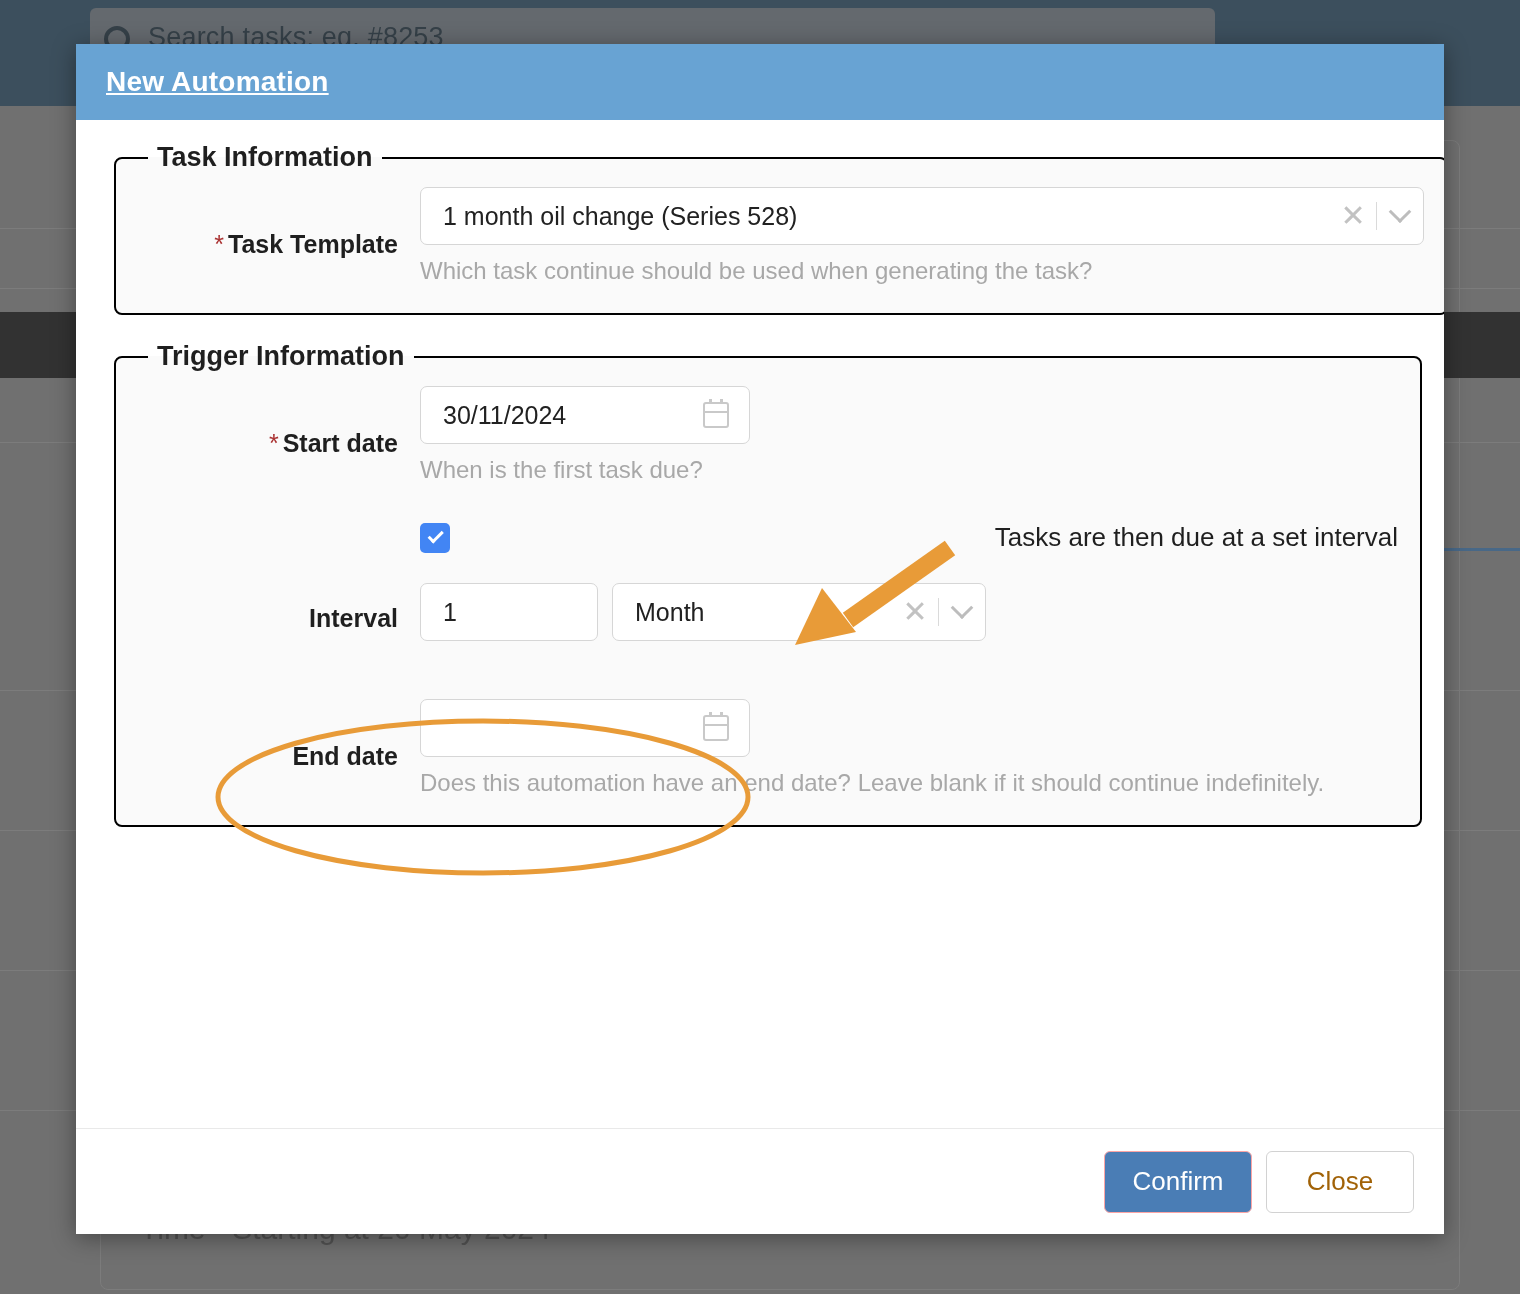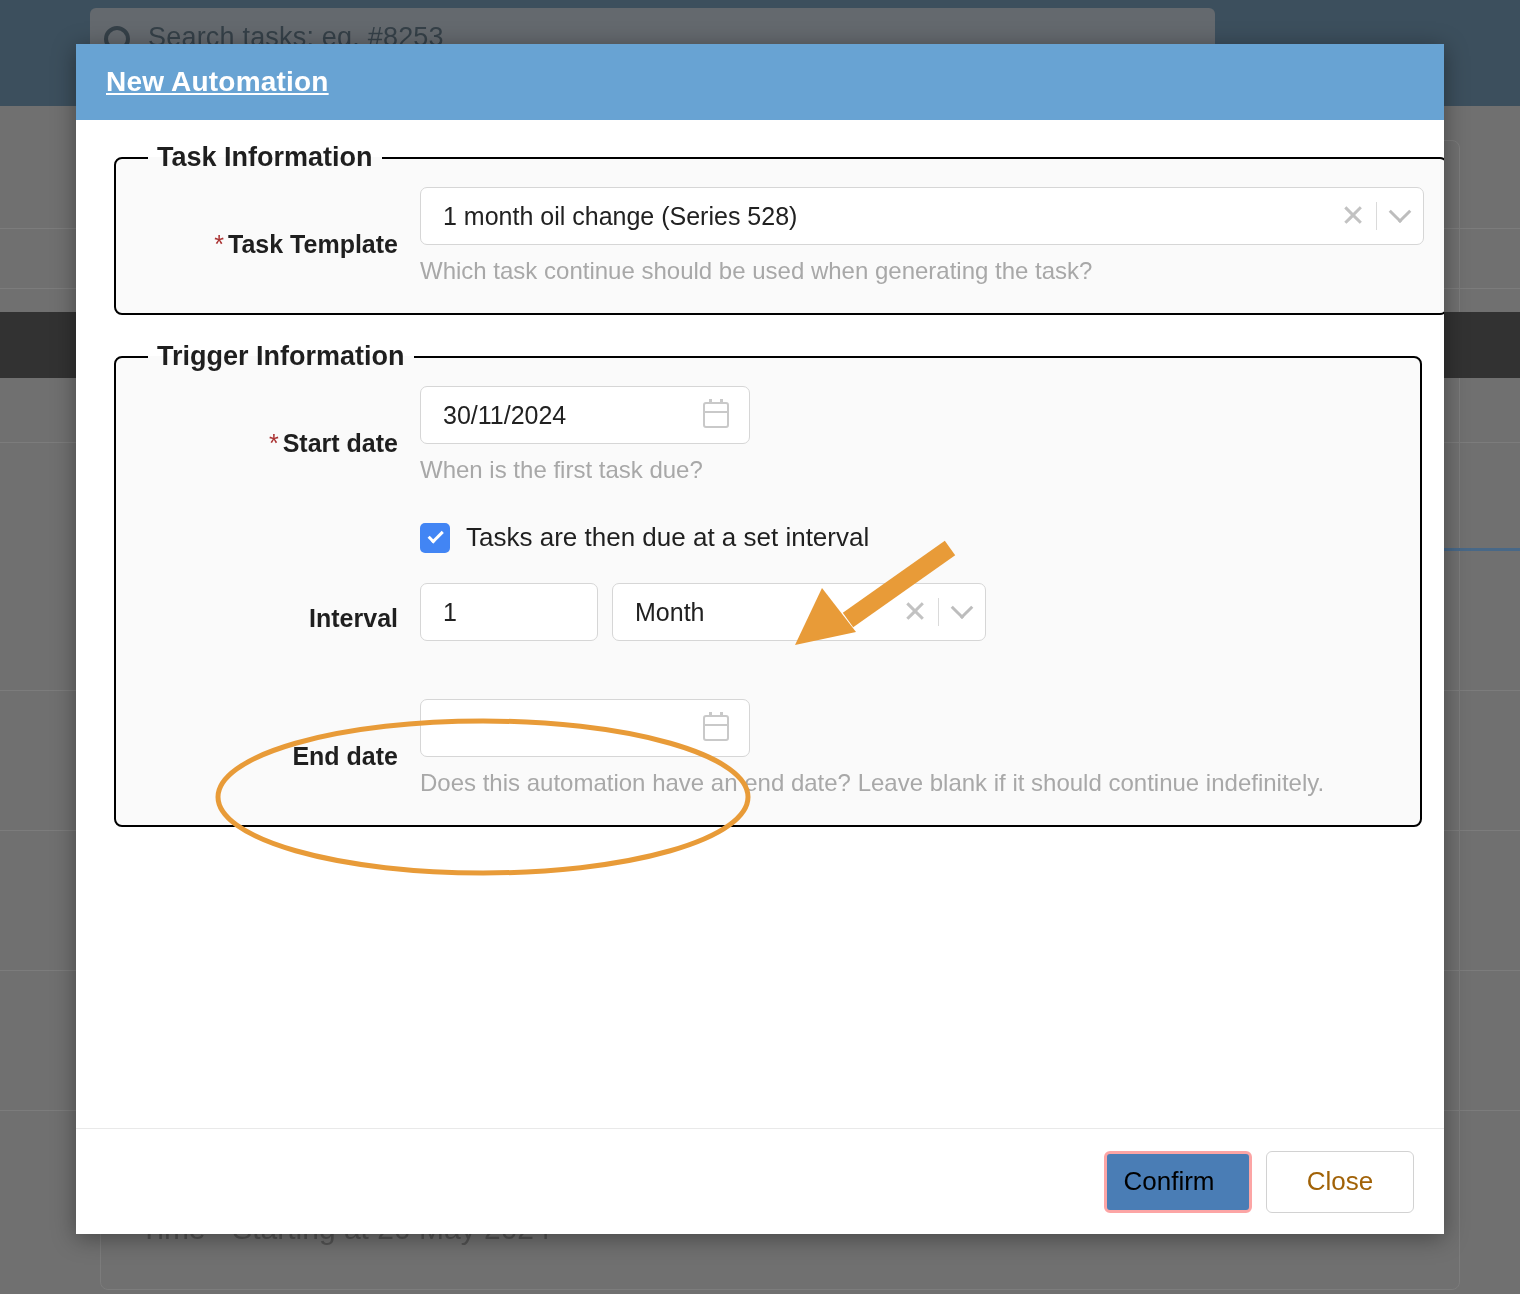--- a/index.html
+++ b/index.html
@@ -171,21 +171,21 @@
       linear-gradient(#c9c9c9,#c9c9c9) 0 7px / 100% 2px no-repeat;
   }
   .cal-icon::before, .cal-icon::after {
     content: ""; position: absolute; top: -5px;
     width: 3px; height: 5px; background: #c9c9c9;
   }
   .cal-icon::before { left: 4px; }
   .cal-icon::after  { right: 4px; }
 
   
-  .check-row { display: flex; align-items: center; margin: 34px 0 30px 282px; }
+  .check-row { display: flex; align-items: center; margin: 34px 0 30px 282px; justify-content: space-between; }
   .cbox {
     width: 30px; height: 30px; border-radius: 5px;
     background: #4285f4;
     display: flex; align-items: center; justify-content: center;
     flex: 0 0 30px;
   }
   .cbox .tick {
     width: 8px; height: 15px;
     border-right: 3.5px solid #fff; border-bottom: 3.5px solid #fff;
     transform: rotate(45deg) translate(-1px,-2px);
@@ -199,21 +199,21 @@
 
   
   .btn {
     height: 62px; min-width: 148px;
     border-radius: 6px;
     font-size: 26px;
     display: flex; align-items: center; justify-content: center;
     padding: 0 26px;
     cursor: pointer;
   }
-  .btn-primary { background: #4a7db5; color: #000000; border: 3px solid #fca5a5; padding-left: 8px; }
+  .btn-primary { background: #4a7db5; color: #ffffff; border: 1px solid #fca5a5; }
   .btn-default { background: #ffffff; color: #a16207; border: 1px solid #d2d2d2; }
 
   
   #annotations {
     position: absolute; inset: 0;
     pointer-events: none;
   }
 </style>
 </head>
 <body>

